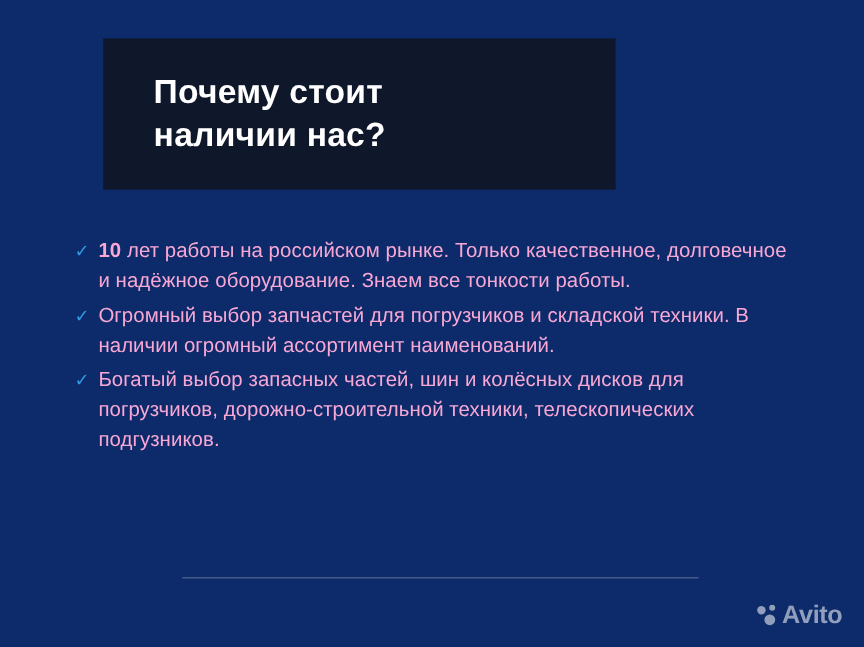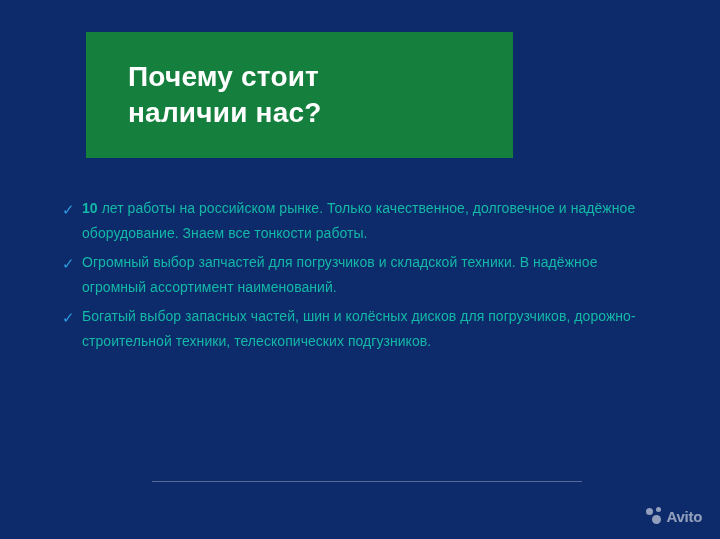--- a/index.html
+++ b/index.html
@@ -19,21 +19,21 @@
     height: 539px;
     background: #0d2b6b;
     box-sizing: border-box;
   }
   .title-box {
     position: absolute;
     left: 86px;
     top: 32px;
     width: 427px;
     height: 126px;
-    background: #15803d;
+    background: #0f172a;
     display: flex;
     flex-direction: column;
     justify-content: center;
     padding-left: 42px;
     box-sizing: border-box;
   }
   .title-line {
     color: #ffffff;
     font-size: 28px;
     font-weight: bold;
@@ -54,22 +54,22 @@
   }
   .check {
     flex: 0 0 auto;
     width: 20px;
     color: #2e9be0;
     font-size: 15px;
     line-height: 25px;
     padding-top: 1px;
   }
   .btext {
-    color: #14b8a6;
-    font-size: 14px;
+    color: #f9a8d4;
+    font-size: 17px;
     line-height: 25px;
     letter-spacing: 0.05px;
   }
   .btext b {
     font-weight: bold;
   }
   .divider {
     position: absolute;
     left: 152px;
     top: 481px;
@@ -95,21 +95,21 @@
     position: absolute;
     background: #ffffff;
     border-radius: 50%;
     display: block;
   }
   .wm-dots i:nth-child(1){ width:7px; height:7px; left:0px;  top:1px; }
   .wm-dots i:nth-child(2){ width:5px; height:5px; left:10px; top:0px; }
   .wm-dots i:nth-child(3){ width:9px; height:9px; left:6px;  top:8px; }
   .wm-text {
     color: #ffffff;
-    font-size: 15px;
+    font-size: 21px;
     font-weight: bold;
     letter-spacing: -0.3px;
   }
 </style>
 </head>
 <body>
 
 <div class="slide">
 
   <div class="title-box">
@@ -119,21 +119,21 @@
 
   <div class="bullets">
 
     <div class="bullet">
       <span class="check">✓</span>
       <span class="btext"><b>10</b><span> лет работы на российском рынке. Только качественное, долговечное и надёжное оборудование. Знаем все тонкости работы.</span></span>
     </div>
 
     <div class="bullet">
       <span class="check">✓</span>
-      <span class="btext"><span>Огромный выбор запчастей для погрузчиков и складской техники. В надёжное огромный ассортимент наименований.</span></span>
+      <span class="btext"><span>Огромный выбор запчастей для погрузчиков и складской техники. В наличии огромный ассортимент наименований.</span></span>
     </div>
 
     <div class="bullet">
       <span class="check">✓</span>
       <span class="btext"><span>Богатый выбор запасных частей, шин и колёсных дисков для погрузчиков, дорожно-строительной техники, телескопических подгузников.</span></span>
     </div>
 
   </div>
 
   <div class="divider"></div>

